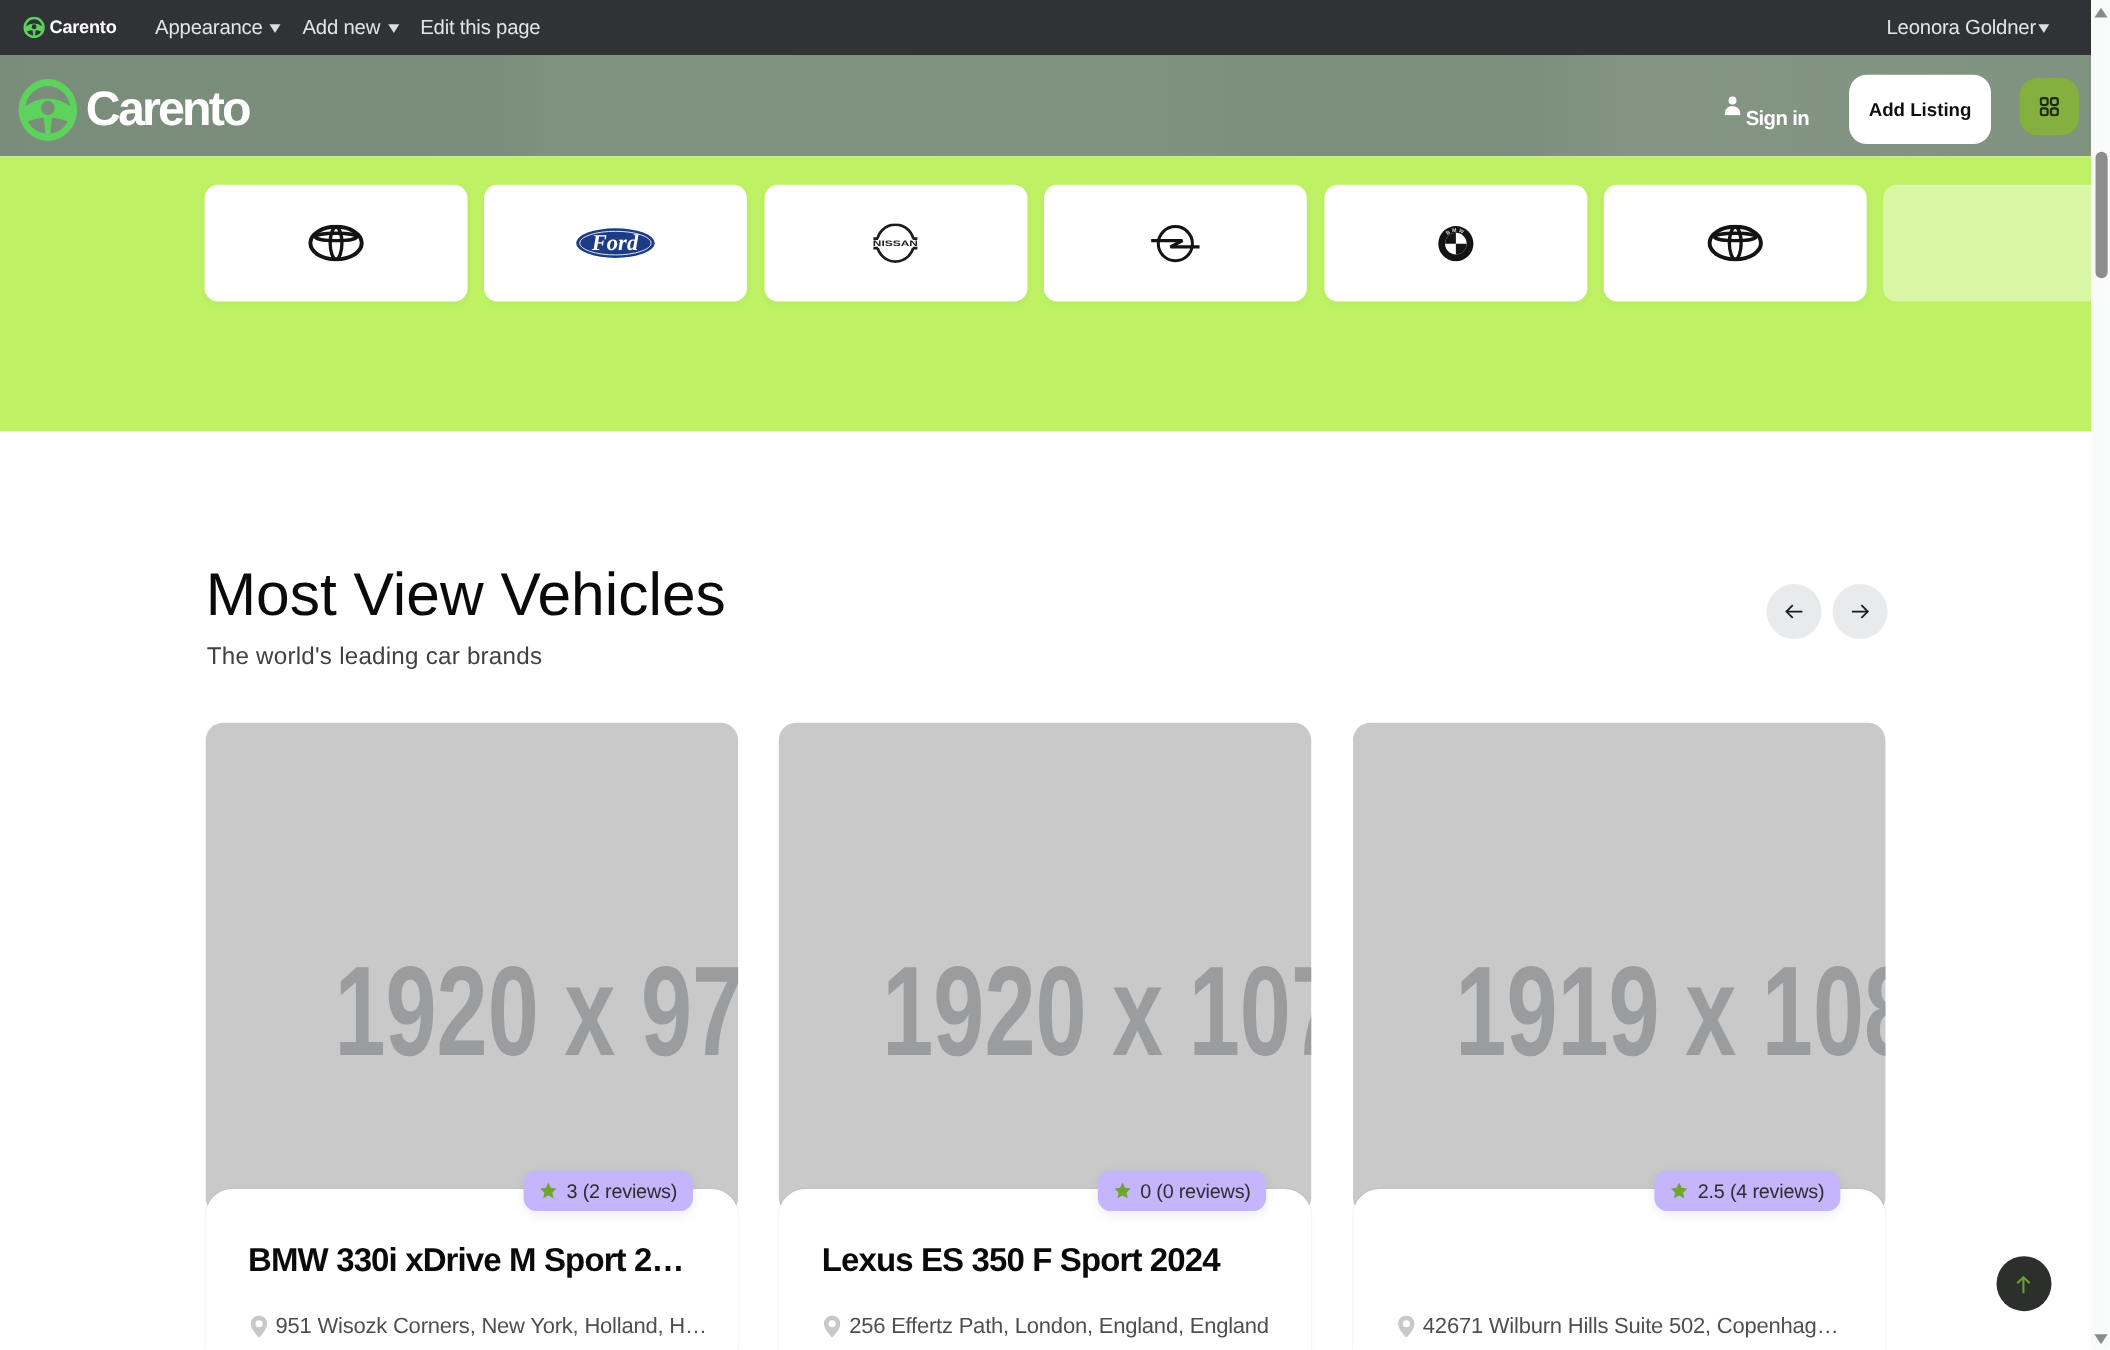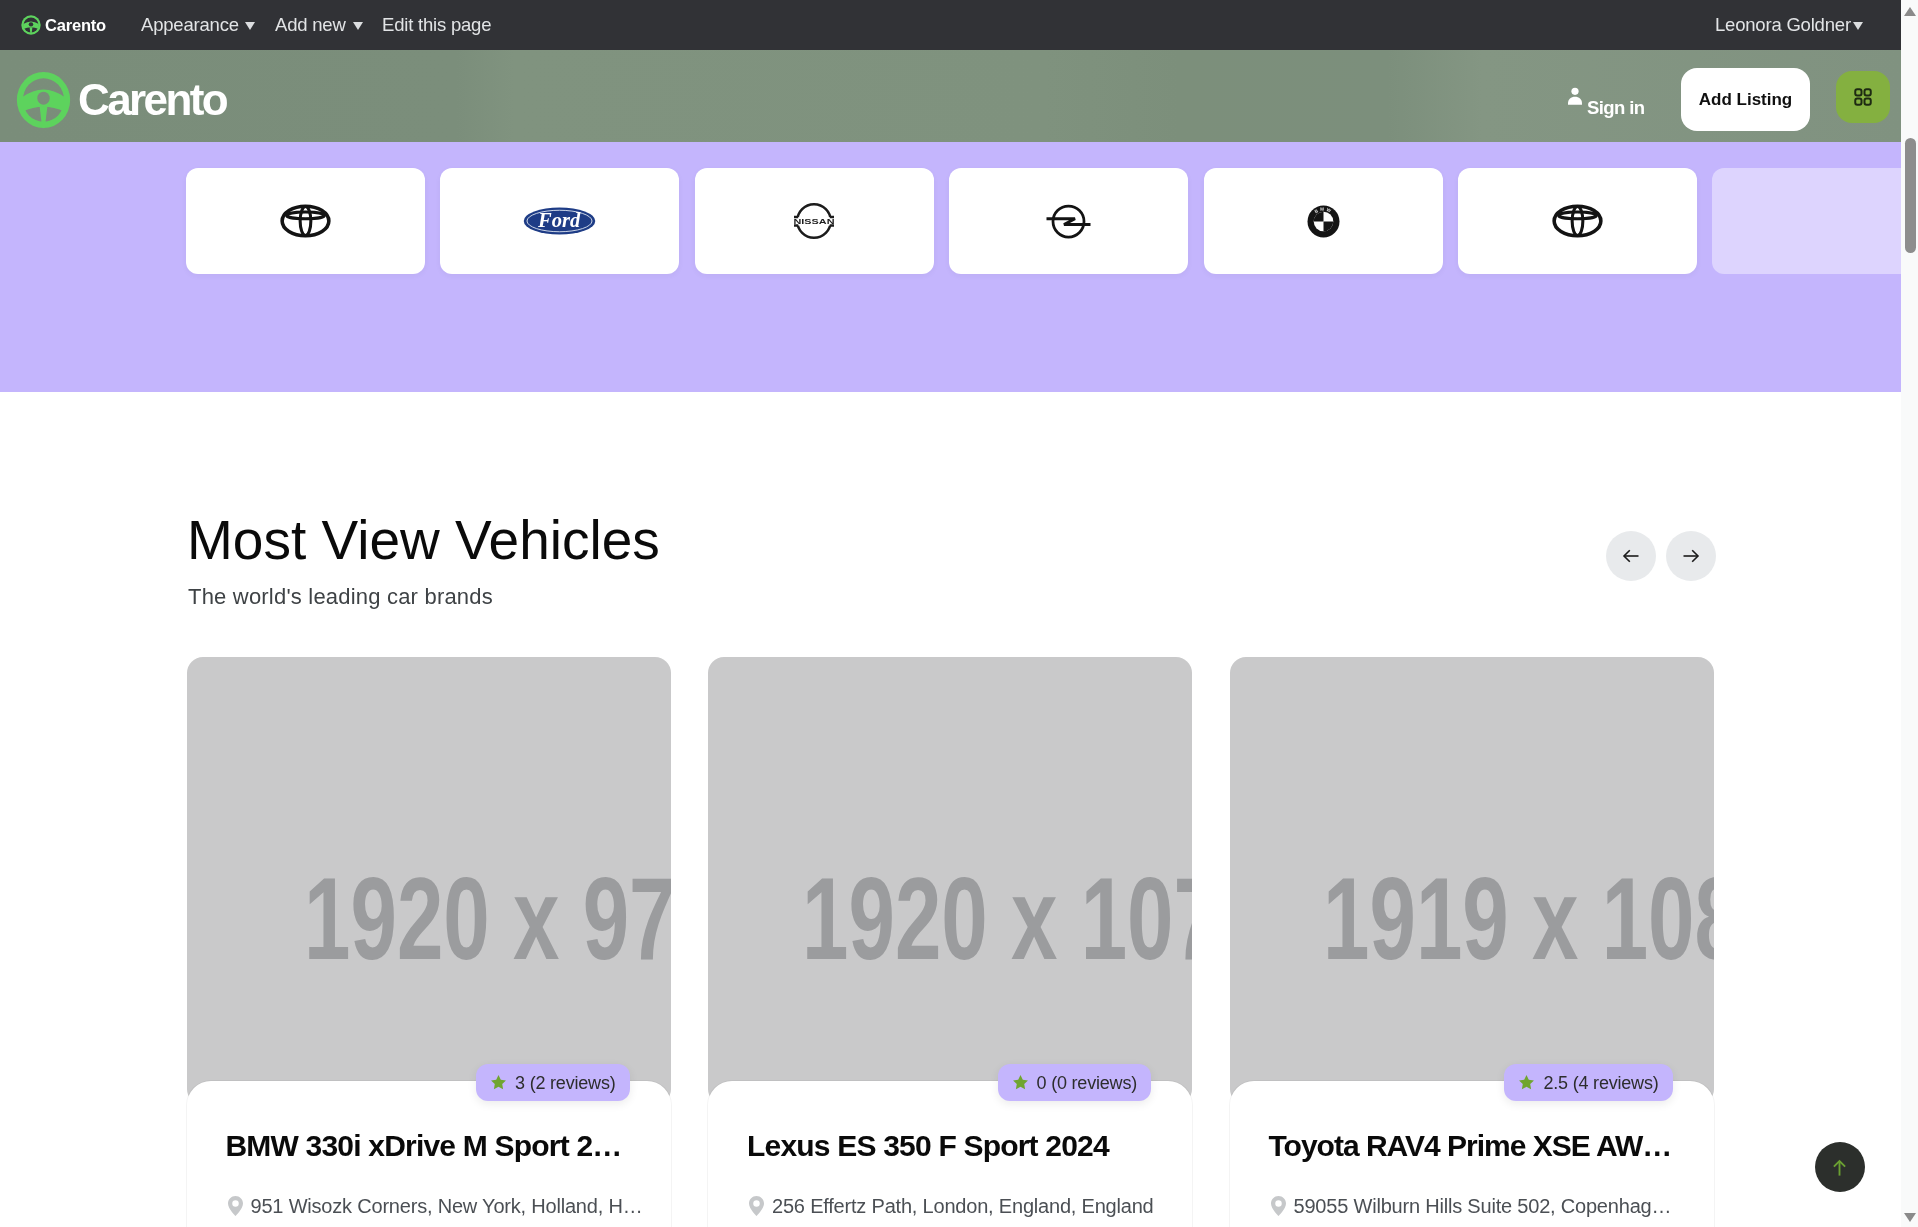--- a/index.html
+++ b/index.html
@@ -14,21 +14,21 @@
 
 
 #header { position:absolute; left:0; top:50px; width:1901px; height:92px;
   background:linear-gradient(90deg,#7a8d7a 0%,#7b8e7b 24%,#80937f 27%,#7f927e 55%,#7c8f7b 62%,#7c8f7c 73%,#849683 78%,#809280 100%); }
 #hlogo-text { position:absolute; left:78px; top:28px; font-size:44px; font-weight:bold; color:#fff; letter-spacing:-2.6px; line-height:1; }
 #signin { position:absolute; left:1587px; top:37px; font-size:18.5px; font-weight:bold; color:#fff; line-height:1; letter-spacing:-0.6px;margin-top:12px; }
 #addlisting { position:absolute; left:1681px; top:18px; width:129px; height:63px; background:#fff; border-radius:16px; text-align:center; line-height:63px; font-size:17px; font-weight:bold; color:#101010; }
 #gridbtn { position:absolute; left:1835.5px; top:21px; width:54px; height:52px; background:#84b040; border-radius:16px; display:flex; align-items:center; justify-content:center; }
 
 
-#brands { position:absolute; left:0; top:142px; width:1901px; height:250px; background:#c4b5fd; }
+#brands { position:absolute; left:0; top:142px; width:1901px; height:250px; background:#bef264; }
 .bcard { position:absolute; top:26px; width:239px; height:106px; background:#fff; border-radius:12px; box-shadow:0 2px 6px rgba(20,25,30,0.04); display:flex; align-items:center; justify-content:center; }
 
 
 #h2 { position:absolute; left:187px; top:513px; font-size:55px; font-weight:normal; color:#0a0a0a; line-height:1; letter-spacing:0px; }
 #sub { position:absolute; left:188px; top:586px; font-size:22px; color:#3e4245; line-height:1; letter-spacing:0.2px; }
 .circ { position:absolute; top:531px; width:50px; height:50px; border-radius:50%; background:#e8eaec; display:flex; align-items:center; justify-content:center; }
 
 
 .vcard { position:absolute; top:657px; width:484px; height:600px; }
 .vimg { position:absolute; left:0; top:0; width:484px; height:448px; border-radius:16px; background:#c9c9ca; overflow:hidden; }
@@ -222,26 +222,25 @@
     <div class="vimg">
         <div class="ph" style="left:93px">1919 x 1080</div>
       </div>
     <div class="vbody">
       <div class="badge">
         <svg width="17" height="17" viewBox="0 0 24 24">
             <path fill="#70a530" d="M12 1.5l3.25 6.6 7.25 1.05-5.25 5.1 1.24 7.25L12 18.1l-6.49 3.4 1.24-7.25-5.25-5.1 7.25-1.05z"></path>
           </svg>
         <span>2.5 (4 reviews)</span>
       </div>
-      <div class="vtitle" style="letter-spacing:-1px">Toyota RAV4 Prime XSE AW…</div>
       <div class="vaddr">
         <svg width="15" height="20" viewBox="0 0 24 32">
             <path fill="#c6c8ca" d="M12,0 C5.4,0 0,5.4 0,12 C0,20.5 12,32 12,32 C12,32 24,20.5 24,12 C24,5.4 18.6,0 12,0 Z M12,17 A5.2,5.2 0 1 1 12,6.6 A5.2,5.2 0 0 1 12,17 Z"></path>
           </svg>
-        <span>59055 Wilburn Hills Suite 502, Copenhag…</span>
+        <span>42671 Wilburn Hills Suite 502, Copenhag…</span>
       </div>
     </div>
   </div>
 
 </div>
 
 <div id="stop">
   <svg width="25" height="25" viewBox="0 0 24 24" fill="none" stroke="#6ba032" stroke-width="1.8">
     <line x1="12" y1="5.8" x2="12" y2="19.8"></line>
       <polyline points="6.6,11.2 12,5.8 17.4,11.2"></polyline>

